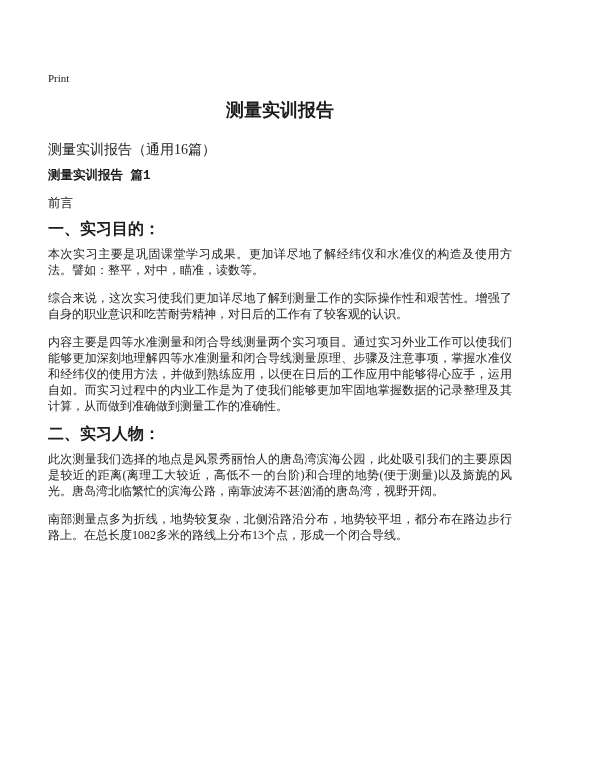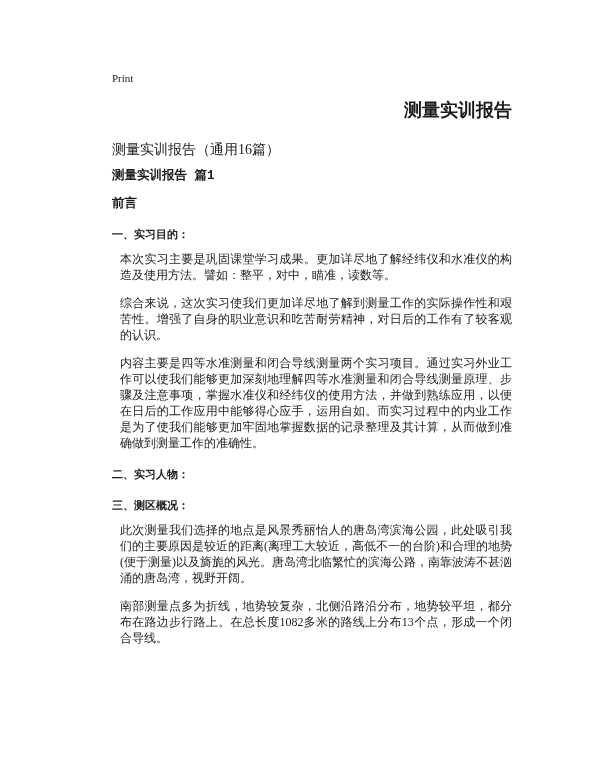--- a/index.html
+++ b/index.html
@@ -8,66 +8,66 @@
     height: 776px;
     background: #ffffff;
     overflow: hidden;
     font-family: "Liberation Serif", serif;
     color: #1c1c1c;
   }
   .page {
     box-sizing: border-box;
     width: 600px;
     height: 776px;
-    padding: 68px 88px 20px 112px;
+    padding: 68px 88px 20px 48px;
   }
   .print-link {
     display: inline-block;
     font-size: 11px;
     line-height: 13px;
     color: #222222;
     text-decoration: none;
     cursor: pointer;
   }
   .doc-title {
     font-size: 18px;
     line-height: 22px;
     font-weight: bold;
-    text-align: right;
+    text-align: center;
     margin: 13px 0 21px 0;
   }
   .subtitle {
     font-size: 14px;
     line-height: 16px;
     font-weight: normal;
     margin: 0 0 10px 0;
   }
   .chapter-heading {
     font-size: 12.5px;
     line-height: 16px;
     font-weight: bold;
     margin: 0 0 11px 0;
     font-family: Liberation Mono, monospace;
   }
   .preface-heading {
     font-size: 12.5px;
     line-height: 16px;
-    font-weight: bold;
+    font-weight: normal;
     margin: 0 0 10px 0;
   }
   .sec-heading {
-    font-size: 11px;
+    font-size: 16px;
     line-height: 16px;
     font-weight: bold;
-    margin: 15px 0 9px 0;
+    margin: 7px 0 9px 0;
   }
   .para {
     font-size: 12px;
     line-height: 16px;
-    margin: 0 0 12px 8px;
+    margin: 0 0 12px 0;
     text-align: justify;
     text-justify: inter-ideograph;
   }
 </style>
 </head>
 <body>
 
 <div class="page">
   <a class="print-link">Print</a>
 
@@ -78,17 +78,16 @@
   <h2 class="chapter-heading">测量实训报告 篇1</h2>
 
   <h3 class="preface-heading">前言</h3>
 
   <div id="doc-body">
       <h3 class="sec-heading">一、实习目的：</h3>
       <p class="para">本次实习主要是巩固课堂学习成果。更加详尽地了解经纬仪和水准仪的构造及使用方法。譬如：整平，对中，瞄准，读数等。</p>
       <p class="para">综合来说，这次实习使我们更加详尽地了解到测量工作的实际操作性和艰苦性。增强了自身的职业意识和吃苦耐劳精神，对日后的工作有了较客观的认识。</p>
       <p class="para">内容主要是四等水准测量和闭合导线测量两个实习项目。通过实习外业工作可以使我们能够更加深刻地理解四等水准测量和闭合导线测量原理、步骤及注意事项，掌握水准仪和经纬仪的使用方法，并做到熟练应用，以便在日后的工作应用中能够得心应手，运用自如。而实习过程中的内业工作是为了使我们能够更加牢固地掌握数据的记录整理及其计算，从而做到准确做到测量工作的准确性。</p>
       <h3 class="sec-heading">二、实习人物：</h3>
-      <h3 class="sec-heading">三、测区概况：</h3>
       <p class="para">此次测量我们选择的地点是风景秀丽怡人的唐岛湾滨海公园，此处吸引我们的主要原因是较近的距离(离理工大较近，高低不一的台阶)和合理的地势(便于测量)以及旖旎的风光。唐岛湾北临繁忙的滨海公路，南靠波涛不甚汹涌的唐岛湾，视野开阔。</p>
       <p class="para">南部测量点多为折线，地势较复杂，北侧沿路沿分布，地势较平坦，都分布在路边步行路上。在总长度1082多米的路线上分布13个点，形成一个闭合导线。</p>
     </div>
 </div>
 
 </body></html>

